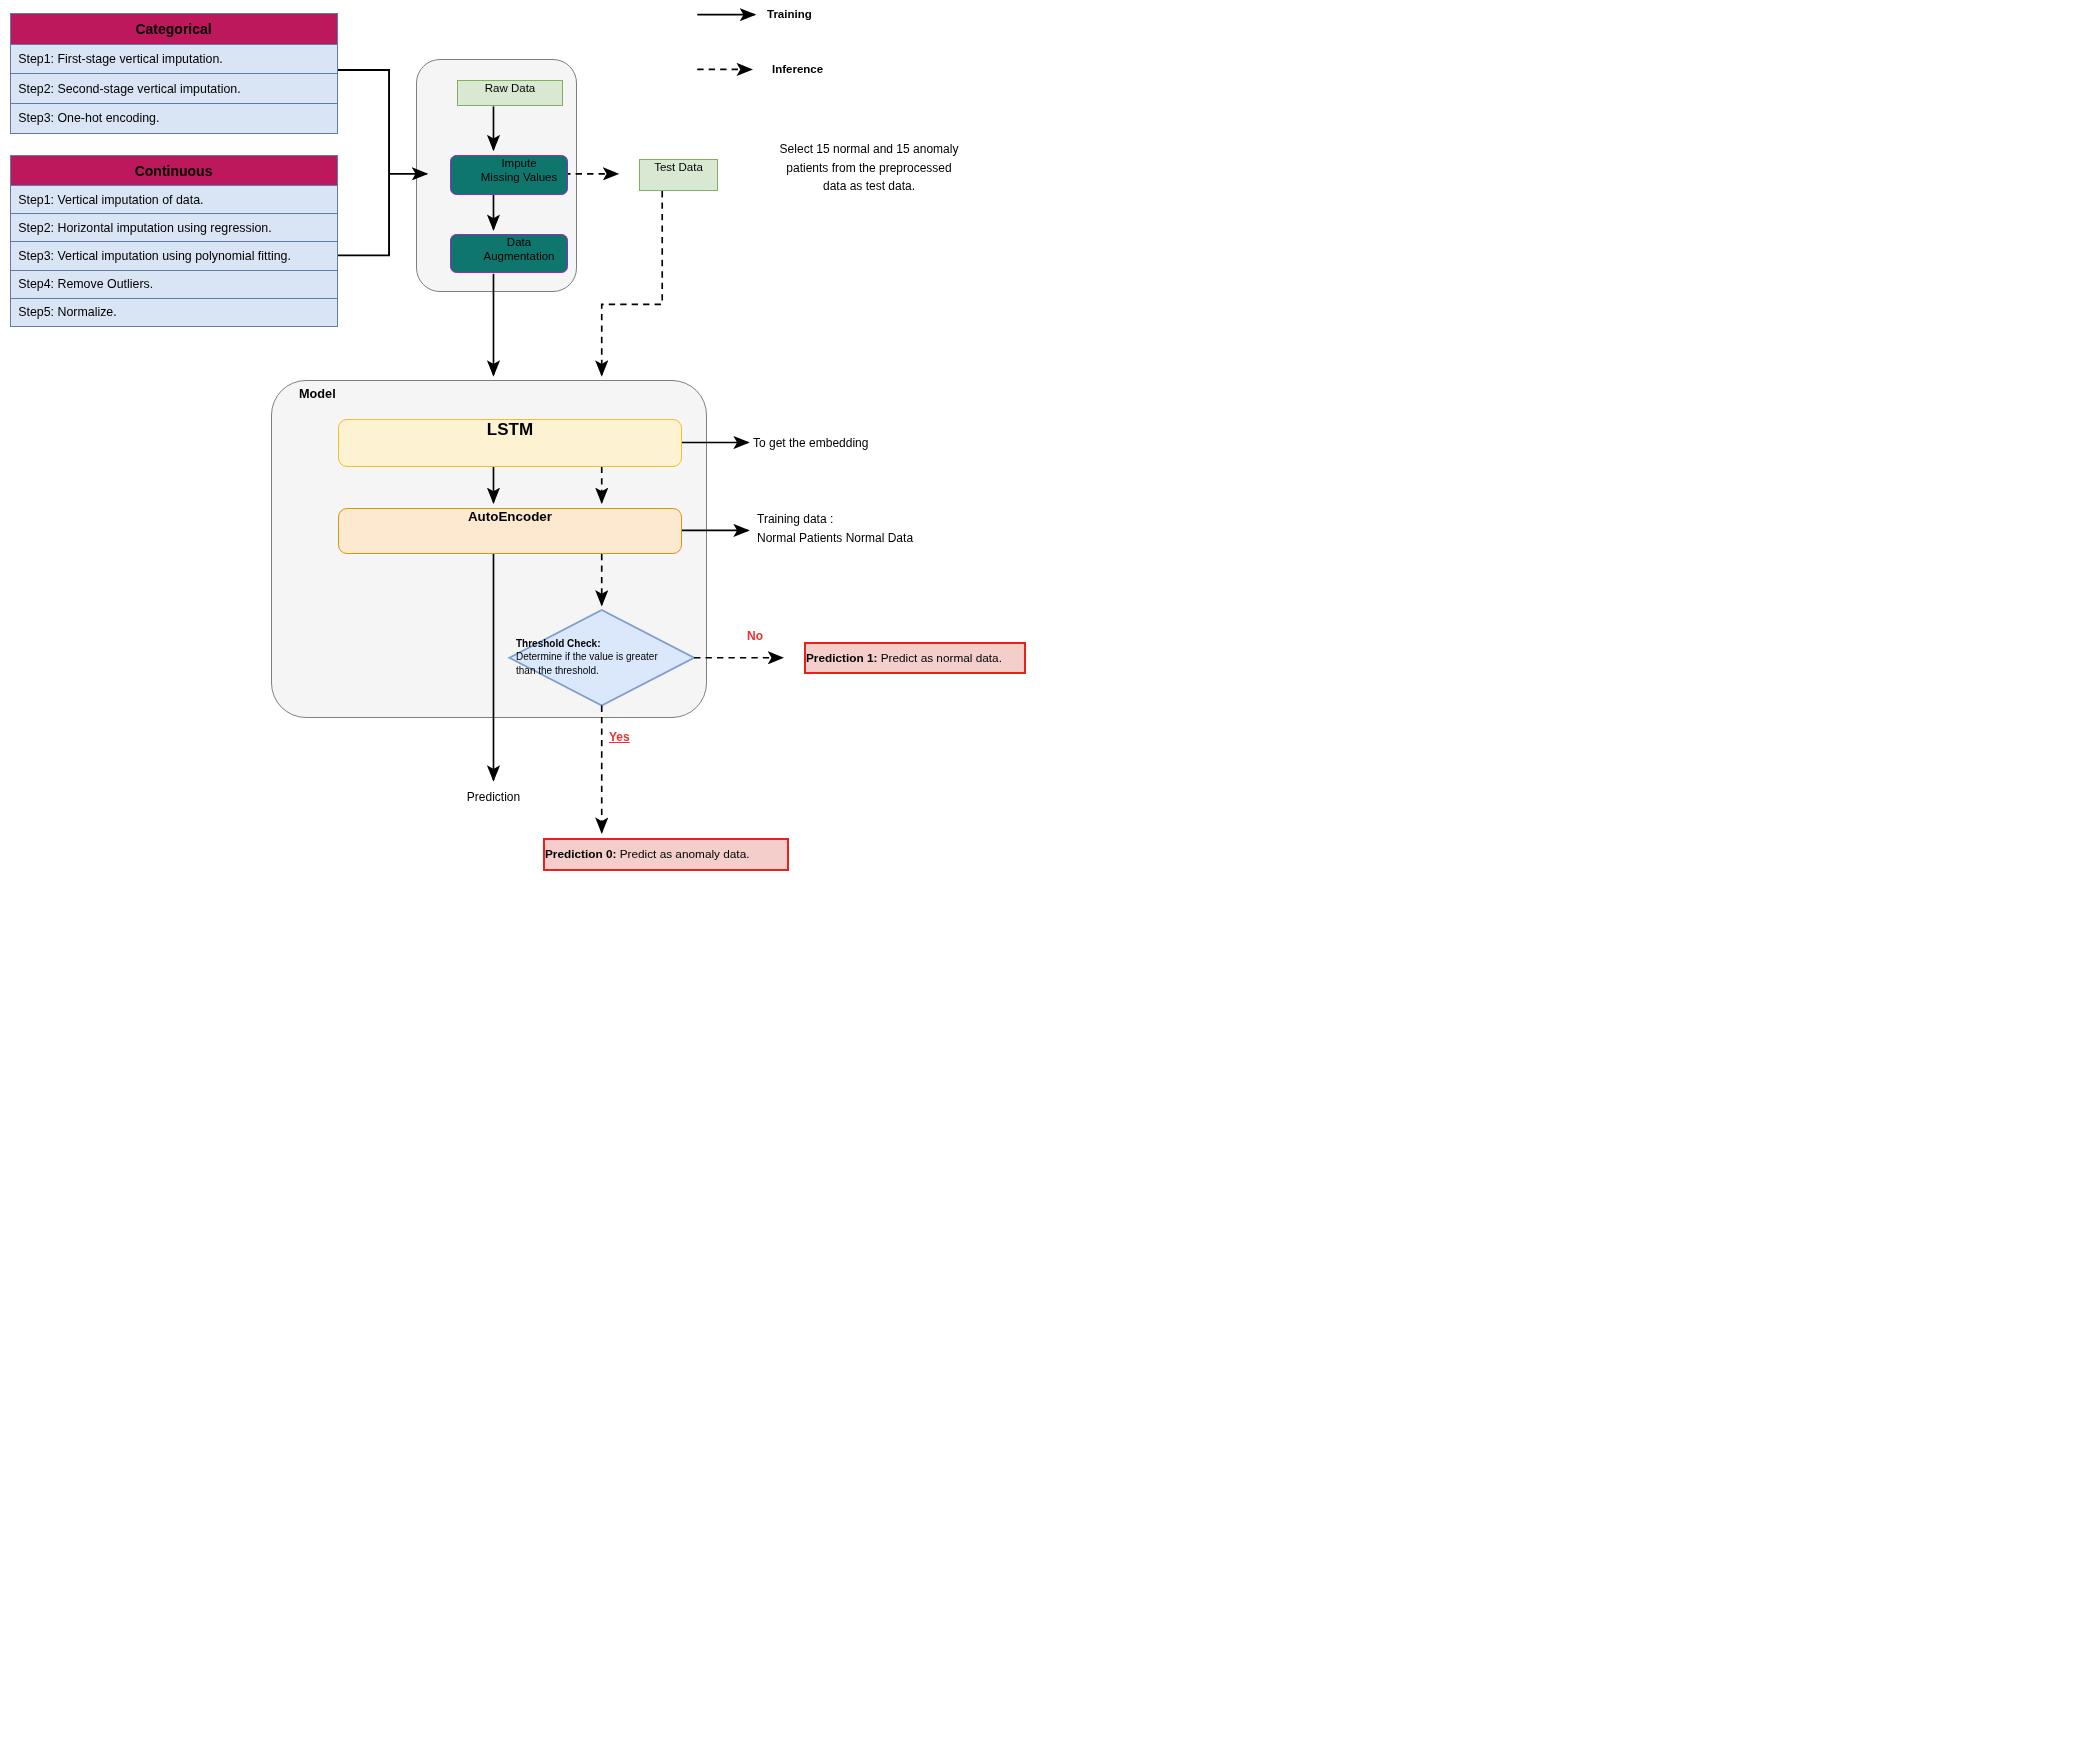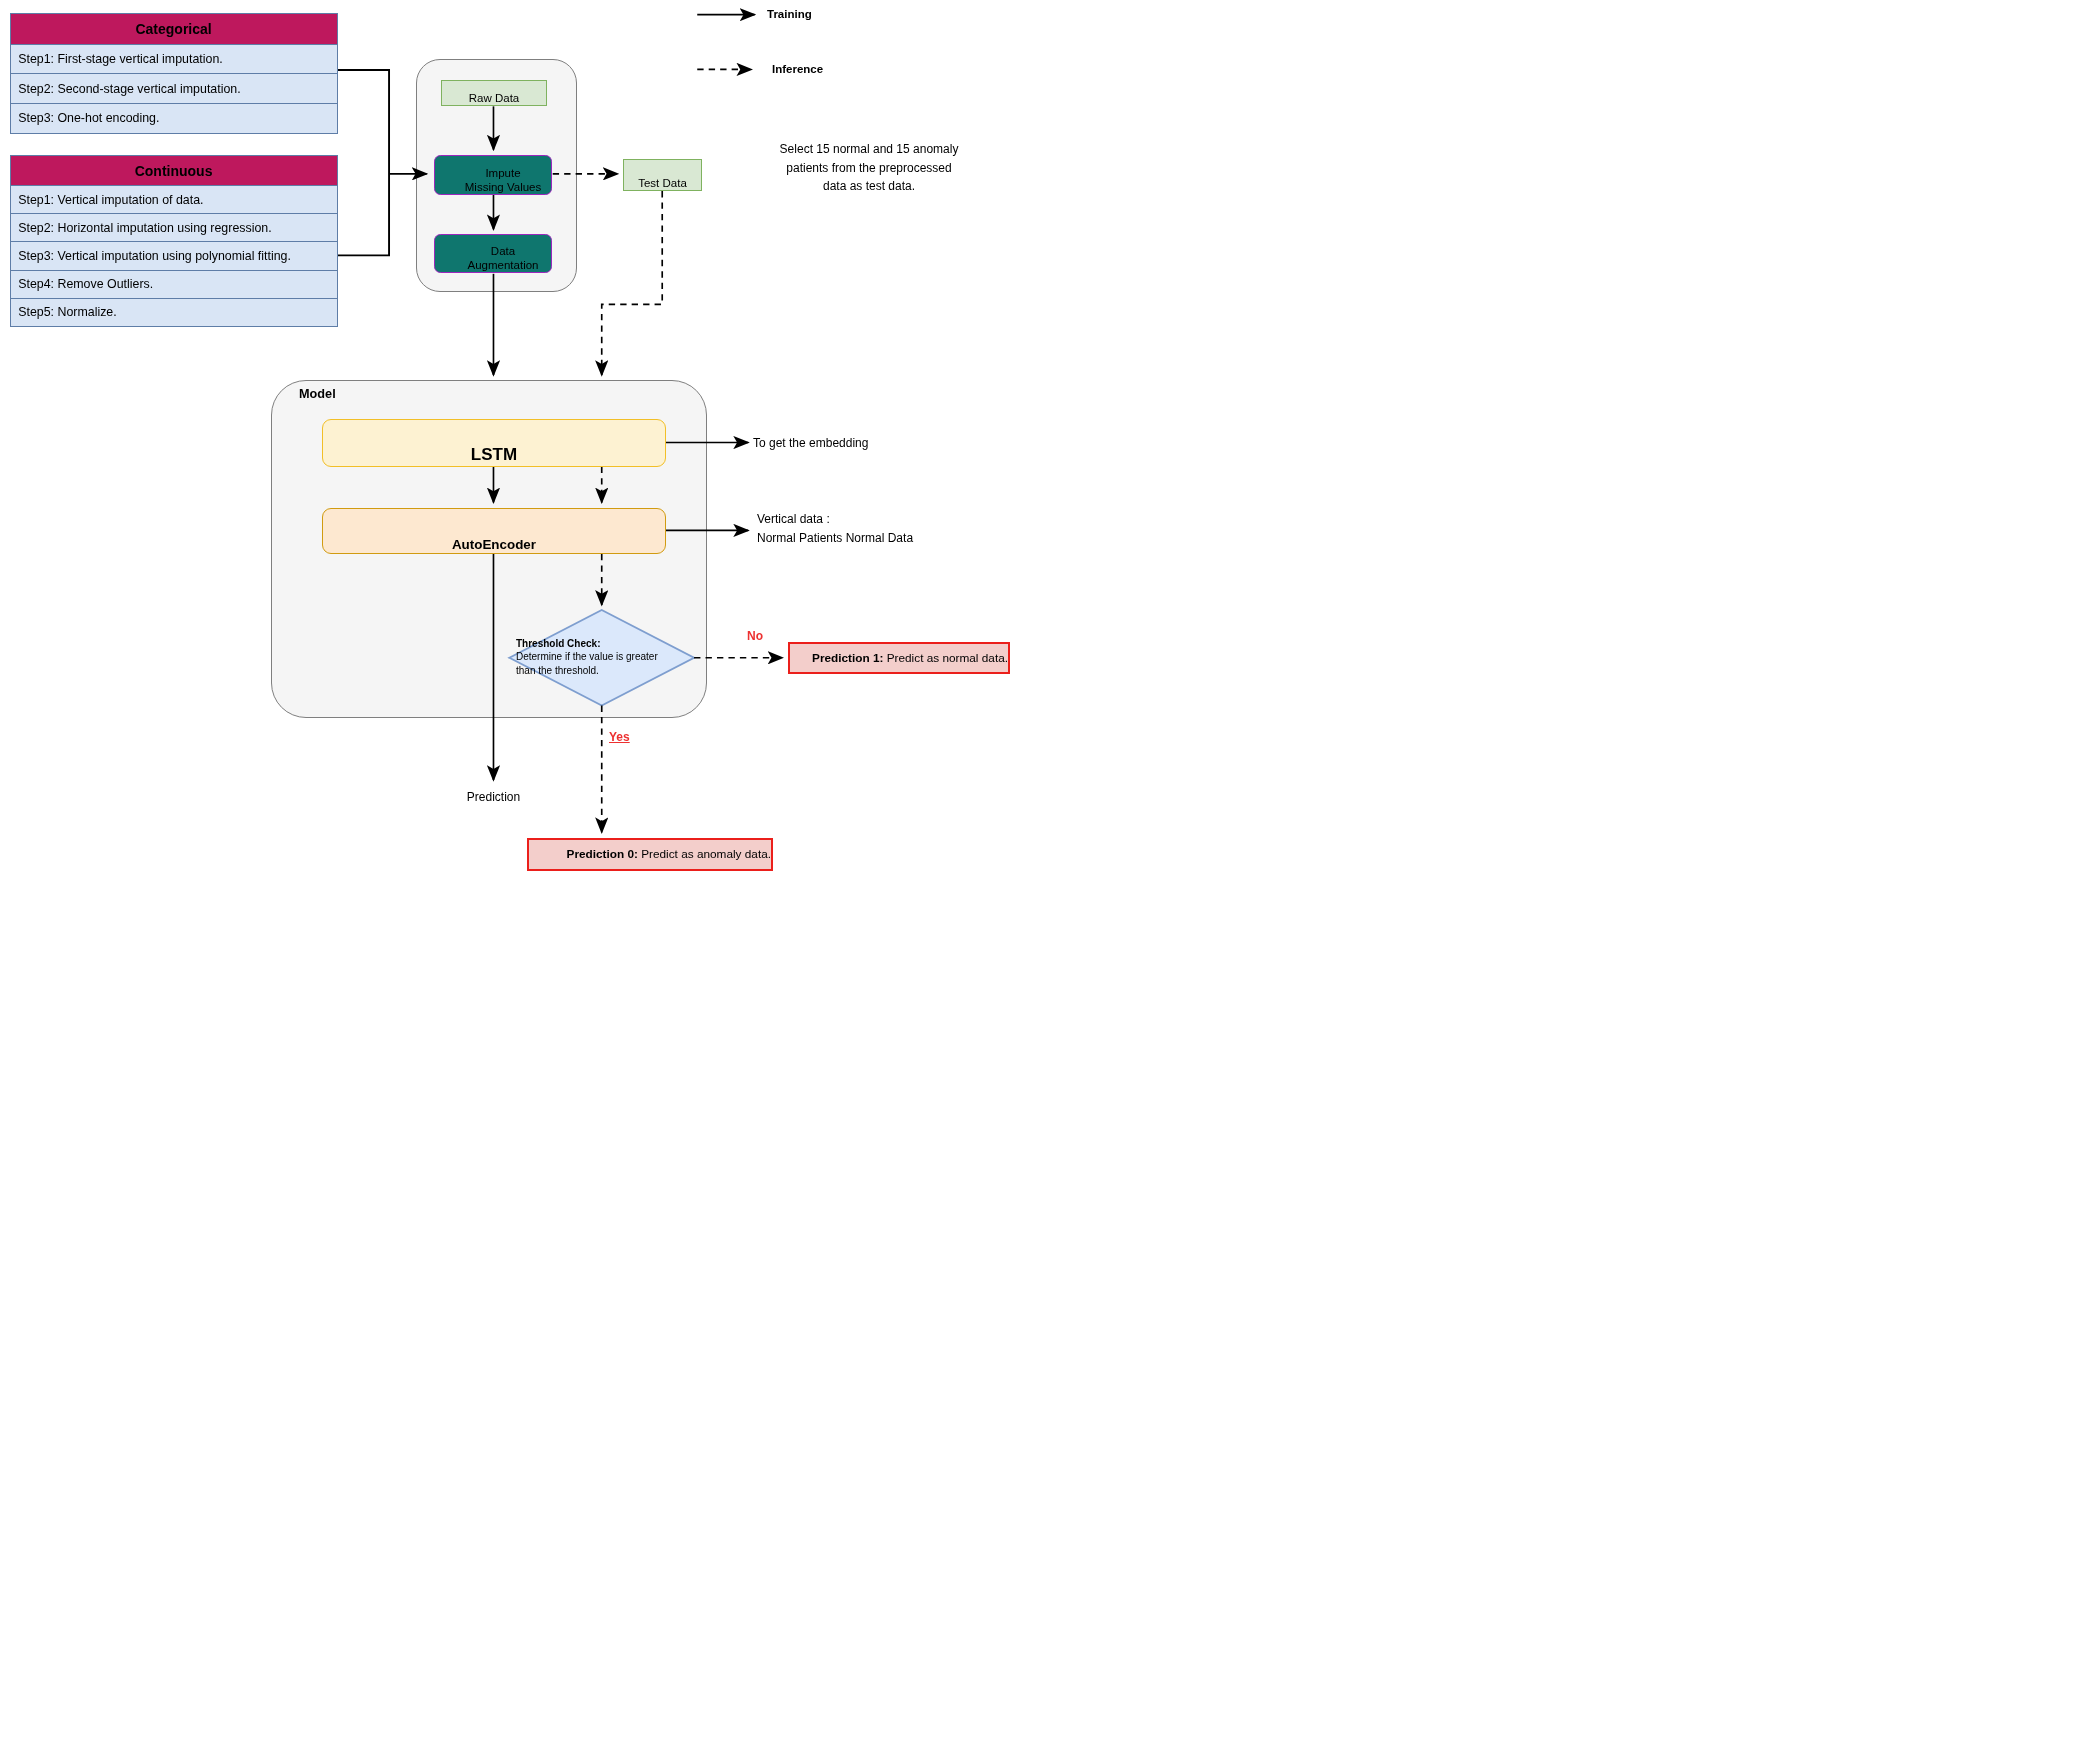--- a/index.html
+++ b/index.html
@@ -23,22 +23,22 @@
     border-bottom:1.3px solid #5e7da7;padding-left:7.6px;font-size:12.4px;
     white-space:nowrap;overflow:hidden;
   }
   .steps-table .tbl-row:last-child{border-bottom:none;}
   
   .gray-container{
     background:#f5f5f5;border:1.6px solid #7f7f7f;box-sizing:border-box;
   }
   
   .node{
-    display:flex;flex-direction:column;align-items:center;justify-content:flex-end;
-    box-sizing:border-box;text-align:center;line-height:1.22;
+    display:flex;flex-direction:column;align-items:center;justify-content:flex-start;
+    box-sizing:border-box;text-align:center;line-height:1.22;margin-left:16px;
   }
   .node-green{background:#d9e8d3;border:1.9px solid #7fb25f;font-size:11.5px;}
   .node-purple{background:#0f766e;border:1.9px solid #9b27bd;border-radius:6.4px;font-size:11.5px;padding-left:20px;}
   .node-yellow{background:#fdf2d2;border:1.9px solid #f2bf27;border-radius:9px;font-weight:bold;font-size:17px;}
   .node-orange{background:#fde8d0;border:1.9px solid #d19b10;border-radius:9px;font-weight:bold;font-size:13.4px;}
   .node-red{
     background:#f3cecb;border:2.2px solid #eb1f1b;font-size:11.8px;
     flex-direction:row;white-space:nowrap;
   }
   .node-red b{margin-right:3.2px;}
@@ -144,21 +144,21 @@
     <span>AutoEncoder</span>
   </div>
   <div class="abs diamond-text layer-nodes" style="left:516px;top:637px;width:172px;">
     <span class="dt-title">Threshold Check:</span>
     <span>Determine if the value is greater</span><br>
     <span>than the threshold.</span>
   </div>
 
   <div class="abs annotation layer-nodes" style="left:753px;top:436px;">To get the embedding</div>
   <div class="abs annotation layer-nodes" style="left:757px;top:512px;">
-    <div>Vertical data :</div>
+    <div>Training data :</div>
     <div style="margin-top:5.1px;">Normal Patients Normal Data</div>
   </div>
 
   <div class="abs red-label layer-nodes" style="left:726px;top:629px;width:37px;text-align:right;">No</div>
   <div class="abs red-label layer-nodes" style="left:609px;top:730px;text-decoration:underline;">Yes</div>
   <div class="abs annotation layer-nodes" style="left:430px;top:790px;width:127px;text-align:center;">Prediction</div>
 
   <div class="abs node node-red layer-nodes" style="left:788px;top:642px;width:222px;height:32px;">
     <b>Prediction 1:</b>
     <span>Predict as normal data.</span>

